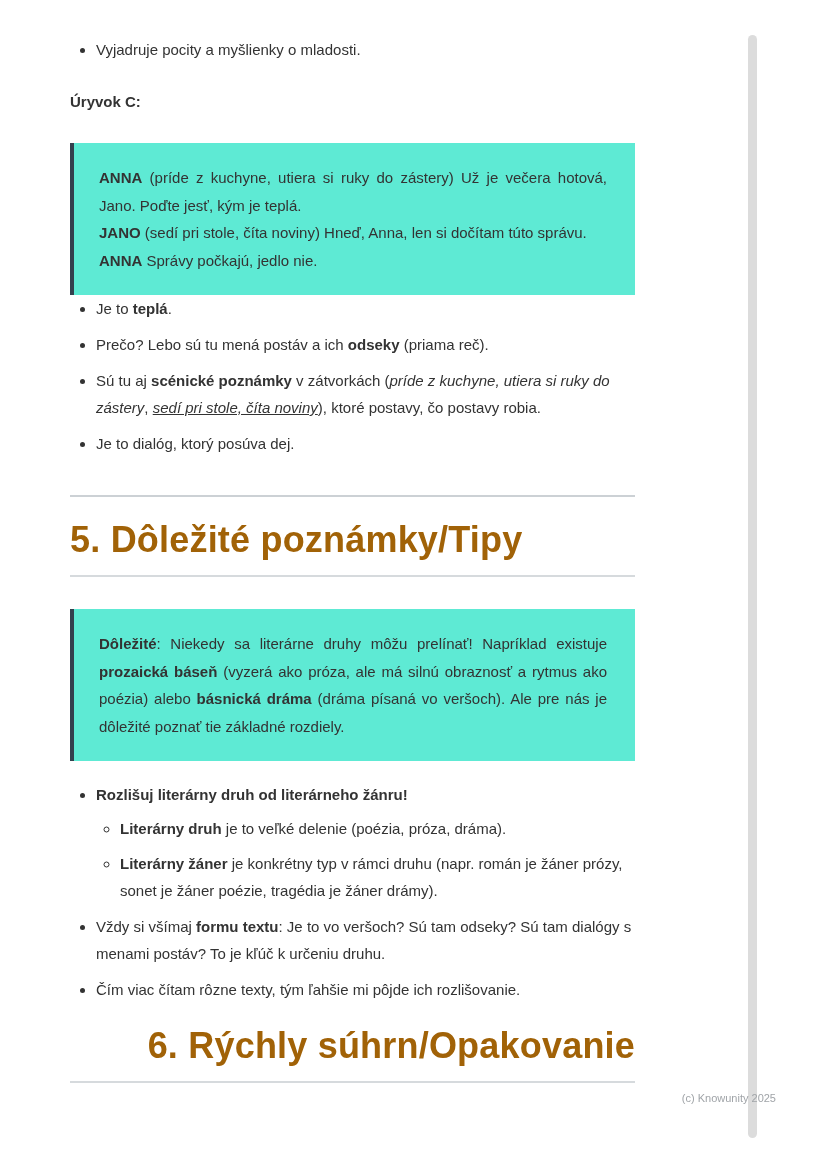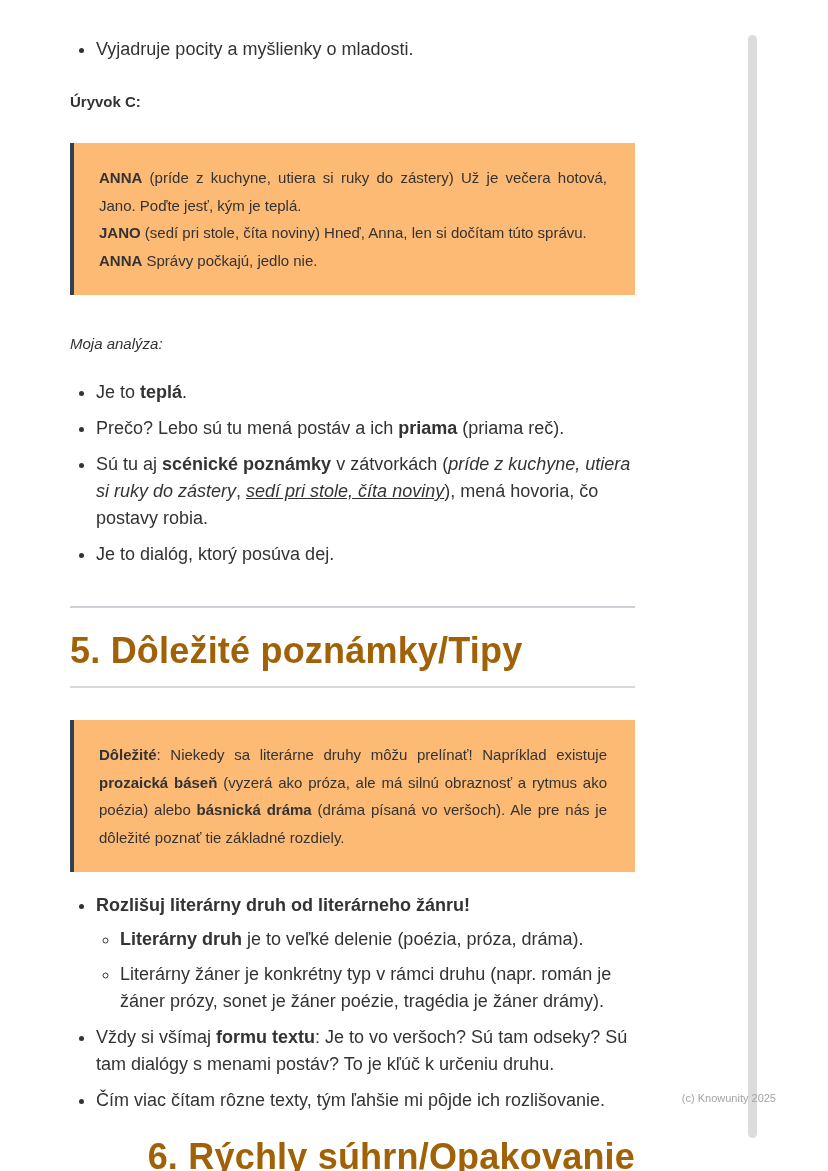--- a/index.html
+++ b/index.html
@@ -16,41 +16,41 @@
     overflow: hidden;
   }
   .content {
     padding: 36px 0 0 70px;
     width: 635px; 
   }
 
   ul.bullets {
     list-style: disc;
     padding-left: 26px;
-    font-size: 18px;
+    font-size: 15px;
     line-height: 27px;
   }
   ul.bullets > li { margin-bottom: 9px; }
   ul.bullets ul.sub {
     list-style: circle;
     padding-left: 24px;
     margin-top: 7px;
   }
   ul.bullets ul.sub > li { margin-bottom: 8px; }
 
   .bold-label {
     font-size: 15px;
     font-weight: 700;
     line-height: 27px;
     margin: 25px 0 0 0;
   }
 
   .quote {
     margin-top: 28px;
-    background: #fdba74;
+    background: #5eead4;
     border-left: 4px solid #33414e;
     padding: 21px 28px 21px 25px;
   }
   .quote p {
     font-size: 15px;
     line-height: 27.5px;
     text-align: justify;
   }
 
   .italic-label {
@@ -110,43 +110,42 @@
     </ul>
 
     <p class="bold-label">Úryvok C:</p>
 
     <div class="quote">
       <p><span style="font-weight: 700;">ANNA</span><span> (príde z kuchyne, utiera si ruky do zástery) Už je večera hotová, Jano. Poďte jesť, kým je teplá.</span></p>
       <p><span style="font-weight: 700;">JANO</span><span> (sedí pri stole, číta noviny) Hneď, Anna, len si dočítam túto správu.</span></p>
       <p><span style="font-weight: 700;">ANNA</span><span> Správy počkajú, jedlo nie.</span></p>
     </div>
 
-    <p class="italic-label"><span style="font-style: italic;">Moja analýza:</span></p>
 
     <ul class="bullets">
       <li><span>Je to </span><span style="font-weight: 700;">teplá</span><span>.</span></li>
-      <li><span>Prečo? Lebo sú tu mená postáv a ich </span><span style="font-weight: 700;">priama</span><span> (priama reč).</span></li>
-      <li><span>Sú tu aj </span><span style="font-weight: 700;">scénické poznámky</span><span> v zátvorkách (</span><span style="font-style: italic;">príde z kuchyne, utiera si ruky do zástery</span><span>, </span><span style="font-style: italic; text-decoration: underline;">sedí pri stole, číta noviny</span><span>), mená hovoria, čo postavy robia.</span></li>
+      <li><span>Prečo? Lebo sú tu mená postáv a ich </span><span style="font-weight: 700;">odseky</span><span> (priama reč).</span></li>
+      <li><span>Sú tu aj </span><span style="font-weight: 700;">scénické poznámky</span><span> v zátvorkách (</span><span style="font-style: italic;">príde z kuchyne, utiera si ruky do zástery</span><span>, </span><span style="font-style: italic; text-decoration: underline;">sedí pri stole, číta noviny</span><span>), ktoré postavy, čo postavy robia.</span></li>
       <li><span>Je to dialóg, ktorý posúva dej.</span></li>
     </ul>
 
     <hr class="divider">
 
     <h2 class="section-heading">5. Dôležité poznámky/Tipy</h2>
 
     <div class="quote after-heading-quote">
       <p><span style="font-weight: 700;">Dôležité</span><span>: Niekedy sa literárne druhy môžu prelínať! Napríklad existuje </span><span style="font-weight: 700;">prozaická báseň</span><span> (vyzerá ako próza, ale má silnú obraznosť a rytmus ako poézia) alebo </span><span style="font-weight: 700;">básnická dráma</span><span> (dráma písaná vo veršoch). Ale pre nás je dôležité poznať tie základné rozdiely.</span></p>
     </div>
 
     <ul class="bullets after-quote-list">
       <li>
         <span><span style="font-weight: 700;">Rozlišuj literárny druh od literárneho žánru!</span></span>
         <ul class="sub">
           <li><span style="font-weight: 700;">Literárny druh</span><span> je to veľké delenie (poézia, próza, dráma).</span></li>
-          <li><span style="font-weight: 400;">Literárny žáner</span><span> je konkrétny typ v rámci druhu (napr. román je žáner prózy, sonet je žáner poézie, tragédia je žáner drámy).</span></li>
+          <li><span style="font-weight: 700;">Literárny žáner</span><span> je konkrétny typ v rámci druhu (napr. román je žáner prózy, sonet je žáner poézie, tragédia je žáner drámy).</span></li>
         </ul>
       </li>
       <li><span>Vždy si všímaj </span><span style="font-weight: 700;">formu textu</span><span>: Je to vo veršoch? Sú tam odseky? Sú tam dialógy s menami postáv? To je kľúč k určeniu druhu.</span></li>
       <li><span>Čím viac čítam rôzne texty, tým ľahšie mi pôjde ich rozlišovanie.</span></li>
     </ul>
 
     <h2 class="section-heading mt-list">6. Rýchly súhrn/Opakovanie</h2>
 
   </div>
 

